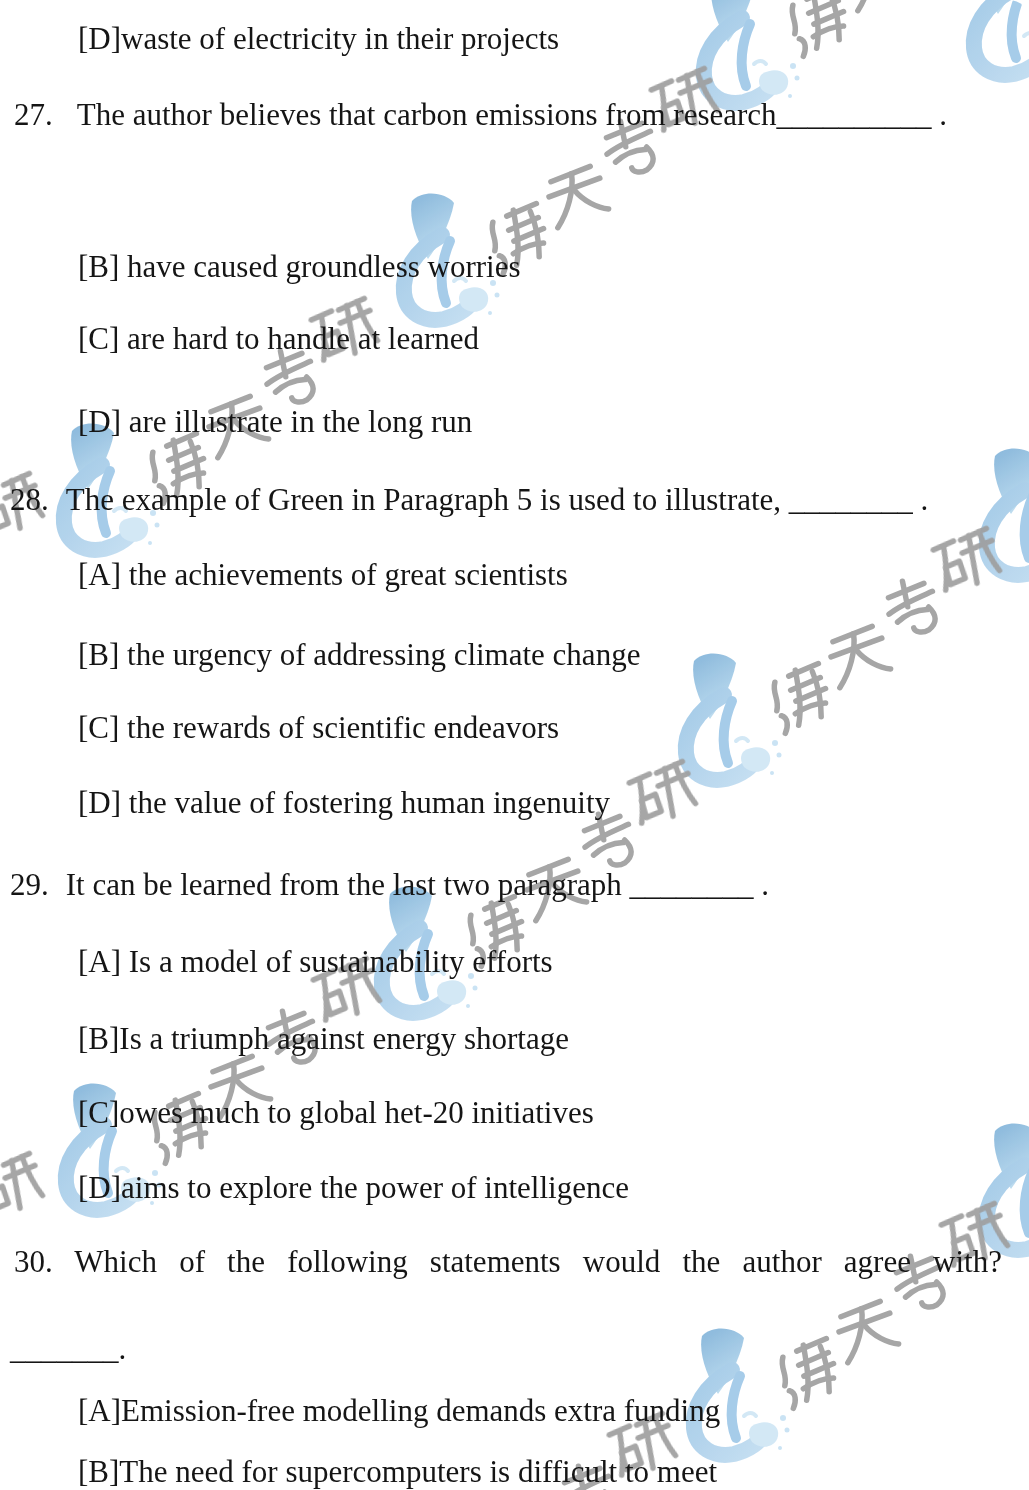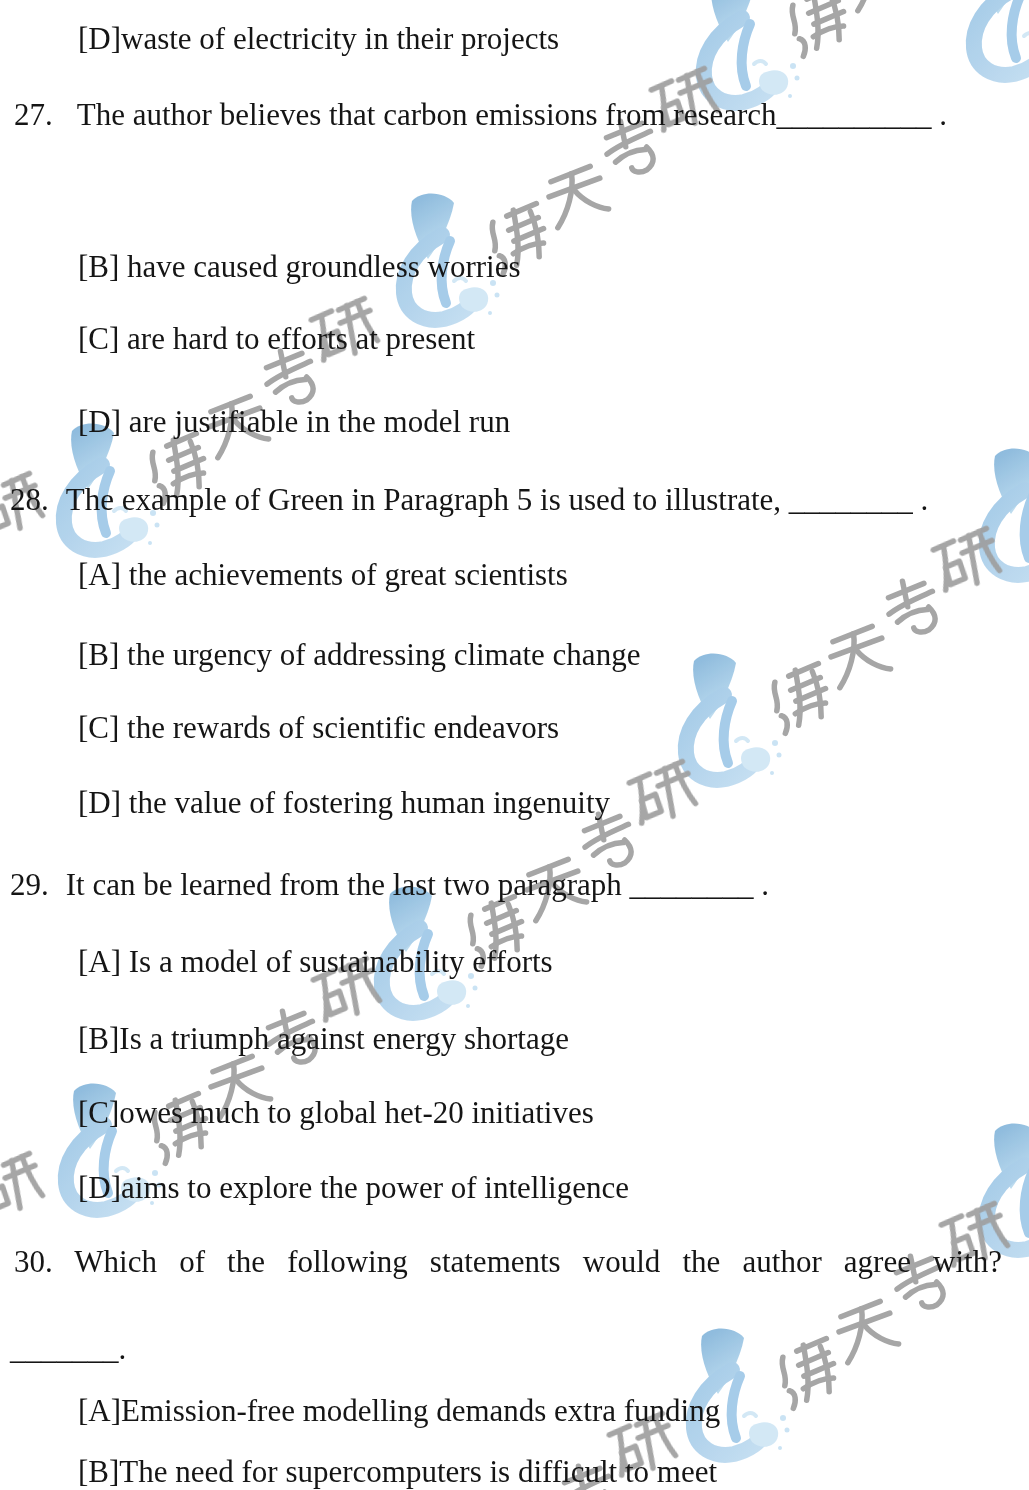--- a/index.html
+++ b/index.html
@@ -3,20 +3,21 @@
 <meta charset="utf-8">
 <style>
   html,body{margin:0;padding:0;background:#ffffff;}
   .page{
     position:relative;
     width:1029px;height:1490px;
     background:#ffffff;
     overflow:hidden;
     font-family:"Liberation Serif","DejaVu Serif",serif;
     color:#151515;
+    border-radius:20px;
   }
   .wm-layer{position:absolute;left:0;top:0;z-index:0;}
   .textlayer{position:absolute;left:0;top:0;width:100%;height:100%;z-index:1;}
   .line{position:absolute;font-size:31px;line-height:40px;white-space:pre;}
   .qnum-wide{margin-right:24px;}
   .qnum{margin-right:17px;}
   .justify{text-align:justify;text-align-last:justify;white-space:normal;}
   .wm-char path{fill:none;stroke:#9e9e9e;stroke-width:5.5;stroke-linecap:round;stroke-linejoin:round;}
   .wm-motif{opacity:0.92;}
 </style>
@@ -98,22 +99,22 @@
     <use href="#wm-motif" transform="translate(680,1200)"></use>
     <use href="#wm-motif" transform="translate(348,1410)"></use>
   </svg>
 
   <div class="textlayer">
 
     <div class="line" style="left:78px;top:19px">[D]waste of electricity in their projects</div>
 
     <div class="line" style="left:14px;top:95px"><span class="qnum-wide">27.</span><span>The author believes that carbon emissions from research__________ .</span></div>
     <div class="line" style="left:78px;top:247px">[B] have caused groundless worries</div>
-    <div class="line" style="left:78px;top:319px">[C] are hard to efforts at present</div>
-    <div class="line" style="left:78px;top:402px">[D] are justifiable in the model run</div>
+    <div class="line" style="left:78px;top:319px">[C] are hard to handle at learned</div>
+    <div class="line" style="left:78px;top:402px">[D] are illustrate in the long run</div>
 
     <div class="line" style="left:10px;top:480px"><span class="qnum">28.</span><span>The example of Green in Paragraph 5 is used to illustrate, ________ .</span></div>
     <div class="line" style="left:78px;top:555px">[A] the achievements of great scientists</div>
     <div class="line" style="left:78px;top:635px">[B] the urgency of addressing climate change</div>
     <div class="line" style="left:78px;top:708px">[C] the rewards of scientific endeavors</div>
     <div class="line" style="left:78px;top:783px">[D] the value of fostering human ingenuity</div>
 
     <div class="line" style="left:10px;top:865px"><span class="qnum">29.</span><span>It can be learned from the last two paragraph ________ .</span></div>
     <div class="line" style="left:78px;top:942px">[A] Is a model of sustainability efforts</div>
     <div class="line" style="left:78px;top:1019px">[B]Is a triumph against energy shortage</div>

